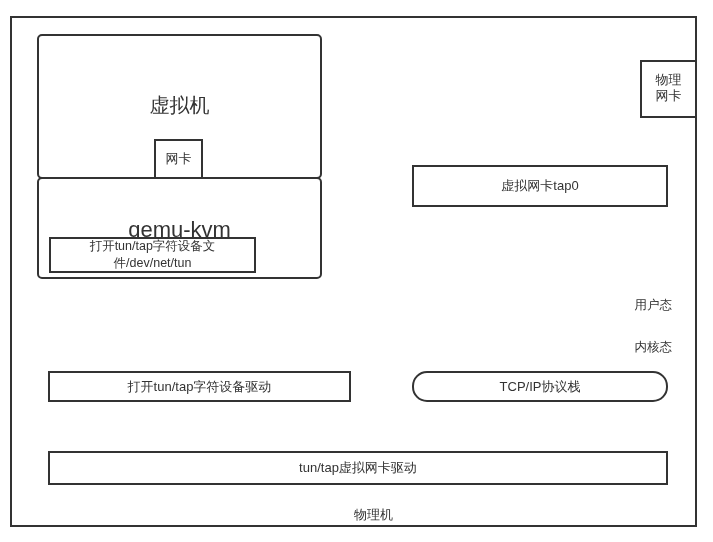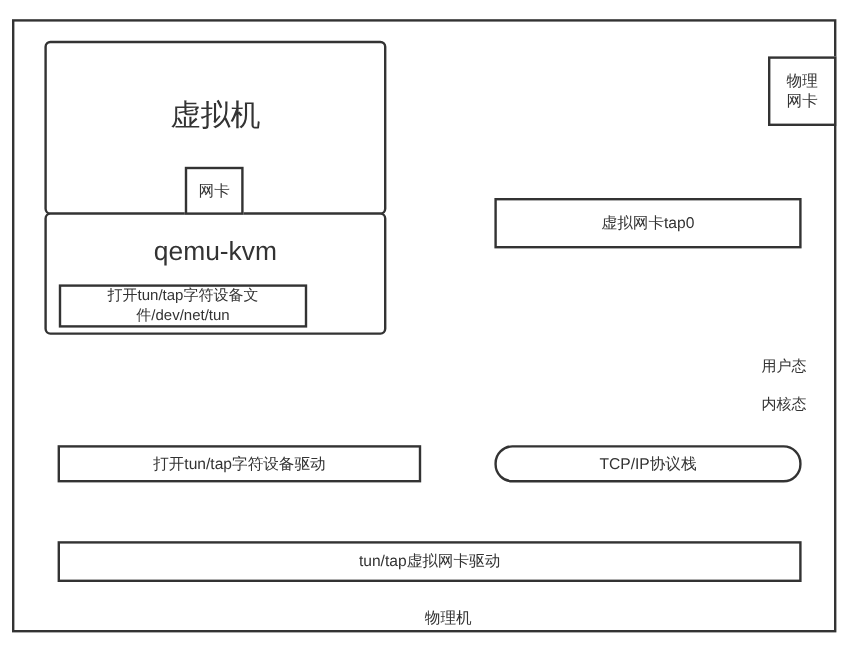--- a/index.html
+++ b/index.html
@@ -45,43 +45,43 @@
   }
   
   #vm-box {
     left: 37px;
     top: 34px;
     width: 285px;
     height: 145px;
     border-radius: 5px;
     align-items: flex-start;
     justify-content: center;
-    padding-top: 44px;
-    font-size: 25px;
+    padding-top: 56px;
+    font-size: 20px;
     color: #333333;
   }
   
   #vm-nic-box {
     left: 154px;
     top: 139px;
     width: 49px;
     height: 40px;
     font-size: 13px;
     z-index: 3;
   }
   
   #qemu-box {
     left: 37px;
     top: 177px;
     width: 285px;
     height: 102px;
     border-radius: 5px;
     align-items: flex-start;
     justify-content: center;
-    padding-top: 16px;
+    padding-top: 36px;
     font-size: 22px;
   }
   
   #qemu-inner-box {
     left: 49px;
     top: 237px;
     width: 207px;
     height: 36px;
     font-size: 12.5px;
     z-index: 3;
@@ -90,27 +90,28 @@
   #tap0-box {
     left: 412px;
     top: 165px;
     width: 256px;
     height: 42px;
     font-size: 13px;
   }
   
   #pnic-box {
     left: 640px;
-    top: 47px;
+    top: 60px;
     width: 57px;
     height: 58px;
     font-size: 13px;
     z-index: 4;
     flex-direction: column;
     line-height: 1.25;
+    font-family: Liberation Mono, monospace;
   }
   
   #chardrv-box {
     left: 48px;
     top: 371px;
     width: 303px;
     height: 31px;
     font-size: 13px;
   }
   
@@ -131,21 +132,21 @@
     font-size: 13px;
   }
   .mode-label {
     position: absolute;
     font-size: 12.5px;
     color: #333333;
     text-align: right;
     white-space: nowrap;
   }
   #user-mode-label { right: 41px; top: 297px; font-family: Liberation Serif, serif; }
-  #kernel-mode-label { right: 41px; top: 329px; }
+  #kernel-mode-label { right: 41px; top: 339px; }
   #host-label {
     position: absolute;
     left: 17px;
     top: 506px;
     width: 713px;
     text-align: center;
     font-size: 13px;
     color: #333333;
   }
 </style>

